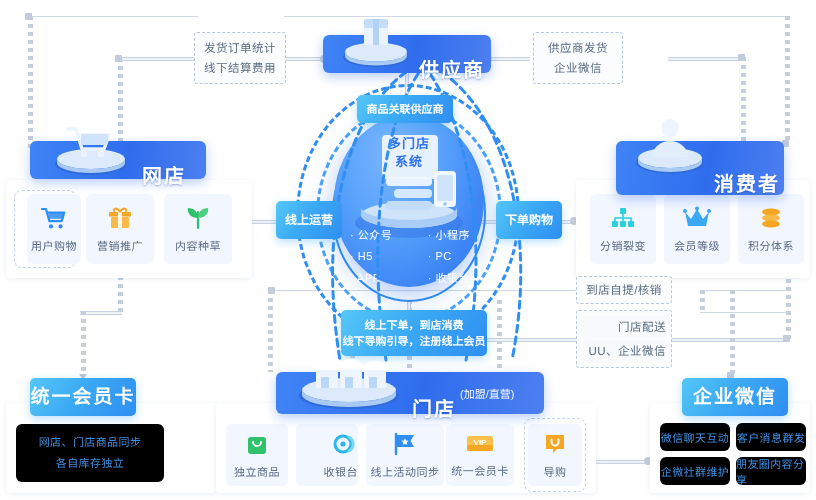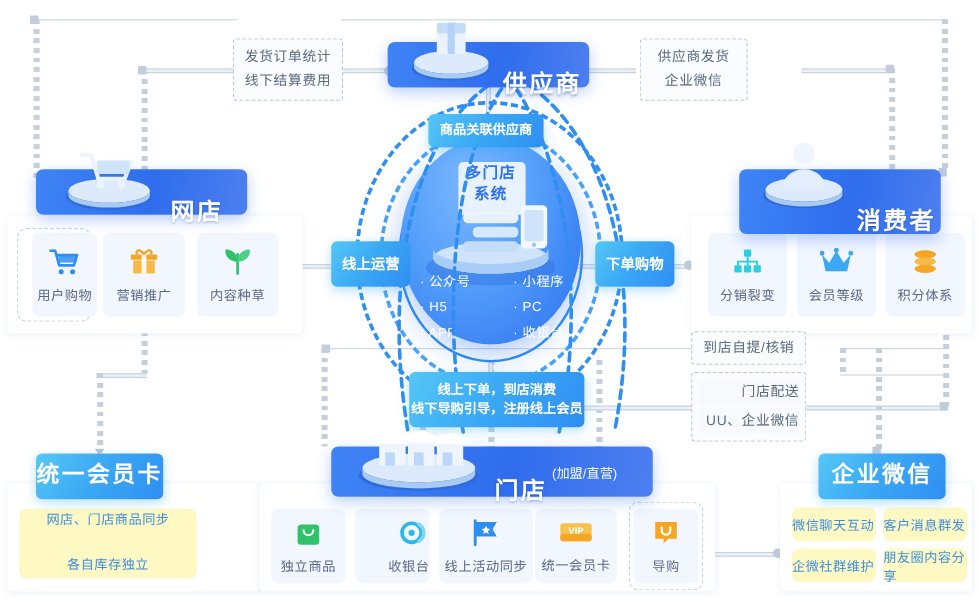--- a/index.html
+++ b/index.html
@@ -54,22 +54,22 @@
     background:#f2f6ff;
     border-radius:6px;
     display:flex;flex-direction:column;align-items:center;justify-content:center;
     color:#5a6a85;
     font-size:11px;
   }
   .chip .lbl{margin-top:7px;letter-spacing:.5px;}
   .chip-dashed{border:1px dashed #c3d2e8;border-radius:8px;padding:4px;}
 
   .textchip{
-    background:#fef9c3;border-radius:6px;
-    display:flex;align-items:center;justify-content:space-between;
+    background:#000000;border-radius:6px;
+    display:flex;align-items:center;justify-content:center;
     color:#3f8fe0;font-size:11px;letter-spacing:.4px;
   }
 
   
   .dashbox{
     background:#fbfcfe;
     border:1px dashed #b9c6da;
     border-radius:3px;
     display:flex;flex-direction:column;align-items:center;justify-content:center;
     color:#5b6b80;font-size:11.5px;line-height:1.75;

